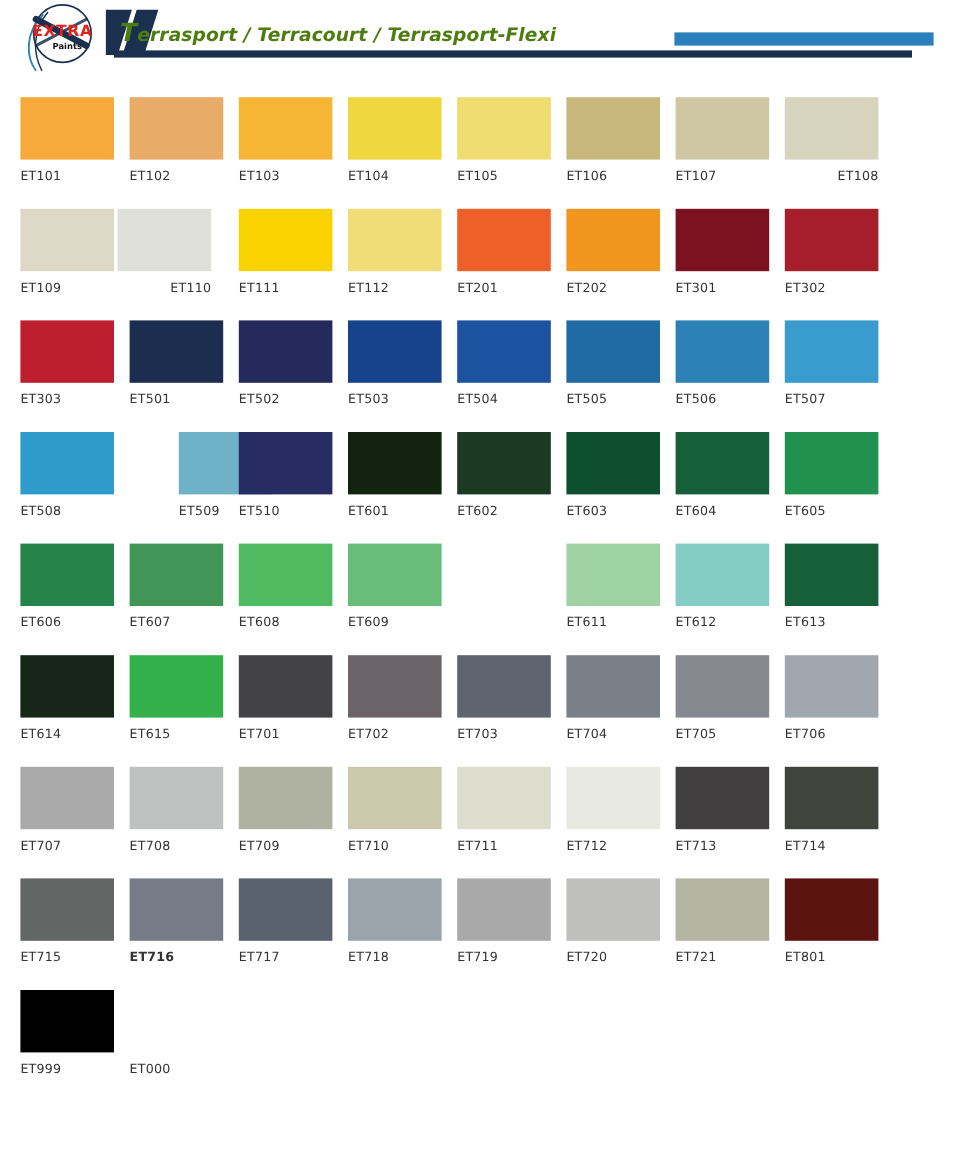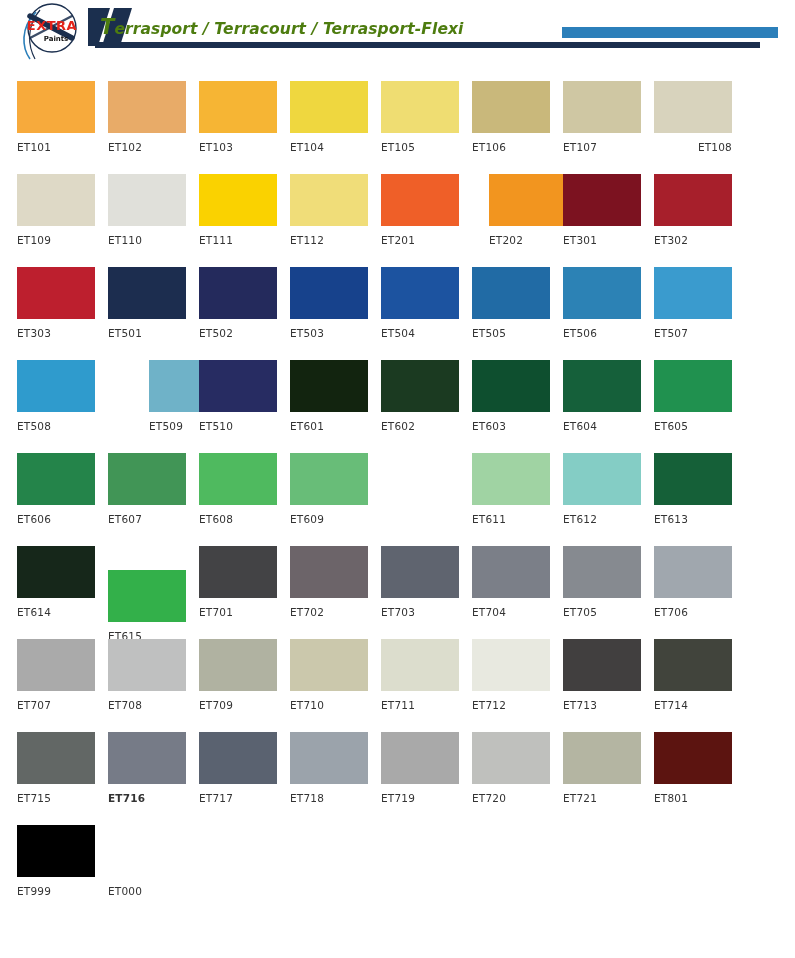--- a/index.html
+++ b/index.html
@@ -164,37 +164,37 @@
       <div class="swatch-cell" style="left: 637px; text-align: right;">
         <div class="swatch-chip" style="background: rgb(216, 211, 189);"></div>
         <div class="swatch-label">ET108</div>
       </div>
     </div>
     <div class="swatch-row">
       <div class="swatch-cell" style="left: 0px;">
         <div class="swatch-chip" style="background: rgb(222, 217, 198);"></div>
         <div class="swatch-label">ET109</div>
       </div>
-      <div class="swatch-cell" style="left: 91px;">
+      <div class="swatch-cell" style="left: 81px; text-align: right;">
         <div class="swatch-chip" style="background: rgb(224, 224, 218);"></div>
         <div class="swatch-label">ET110</div>
       </div>
       <div class="swatch-cell" style="left: 182px;">
         <div class="swatch-chip" style="background: rgb(250, 210, 0);"></div>
         <div class="swatch-label">ET111</div>
       </div>
       <div class="swatch-cell" style="left: 273px;">
         <div class="swatch-chip" style="background: rgb(240, 221, 121);"></div>
         <div class="swatch-label">ET112</div>
       </div>
       <div class="swatch-cell" style="left: 364px;">
         <div class="swatch-chip" style="background: rgb(239, 95, 40);"></div>
         <div class="swatch-label">ET201</div>
       </div>
-      <div class="swatch-cell" style="left: 455px; margin-left: 17px;">
+      <div class="swatch-cell" style="left: 455px;">
         <div class="swatch-chip" style="background: rgb(242, 149, 31);"></div>
         <div class="swatch-label">ET202</div>
       </div>
       <div class="swatch-cell" style="left: 546px;">
         <div class="swatch-chip" style="background: rgb(124, 18, 32);"></div>
         <div class="swatch-label">ET301</div>
       </div>
       <div class="swatch-cell" style="left: 637px;">
         <div class="swatch-chip" style="background: rgb(167, 31, 43);"></div>
         <div class="swatch-label">ET302</div>
@@ -296,21 +296,21 @@
       <div class="swatch-cell" style="left: 637px;">
         <div class="swatch-chip" style="background: rgb(21, 96, 56);"></div>
         <div class="swatch-label">ET613</div>
       </div>
     </div>
     <div class="swatch-row">
       <div class="swatch-cell" style="left: 0px;">
         <div class="swatch-chip" style="background: rgb(22, 39, 26);"></div>
         <div class="swatch-label">ET614</div>
       </div>
-      <div class="swatch-cell" style="left: 91px; margin-top: 24px;">
+      <div class="swatch-cell" style="left: 91px;">
         <div class="swatch-chip" style="background: rgb(51, 176, 74);"></div>
         <div class="swatch-label">ET615</div>
       </div>
       <div class="swatch-cell" style="left: 182px;">
         <div class="swatch-chip" style="background: rgb(67, 67, 69);"></div>
         <div class="swatch-label">ET701</div>
       </div>
       <div class="swatch-cell" style="left: 273px;">
         <div class="swatch-chip" style="background: rgb(108, 100, 105);"></div>
         <div class="swatch-label">ET702</div>

